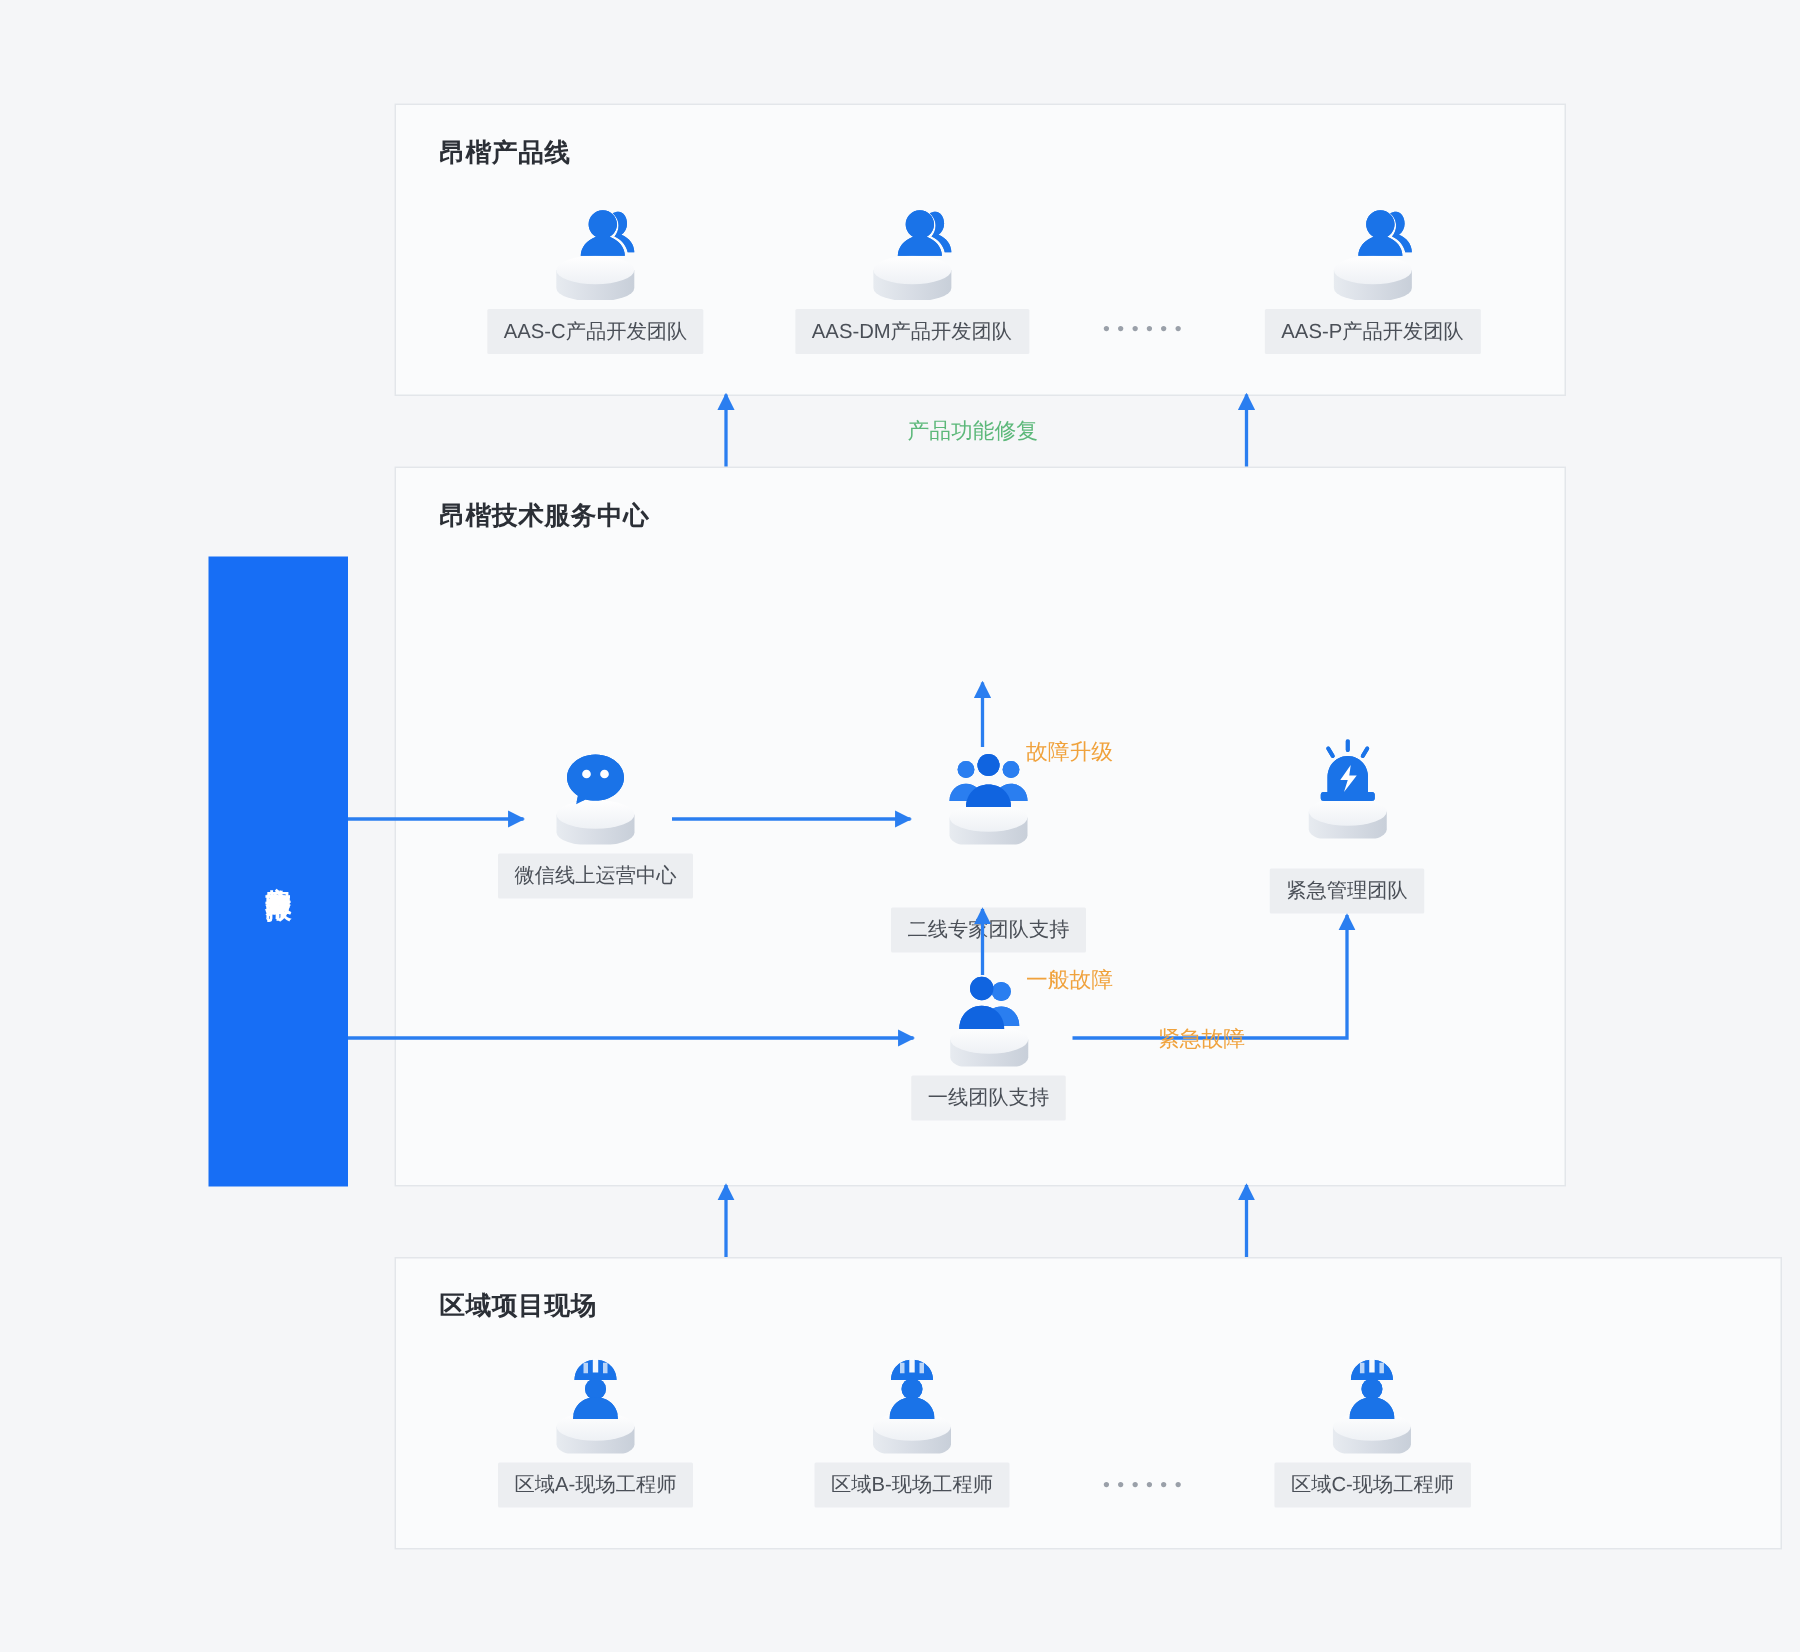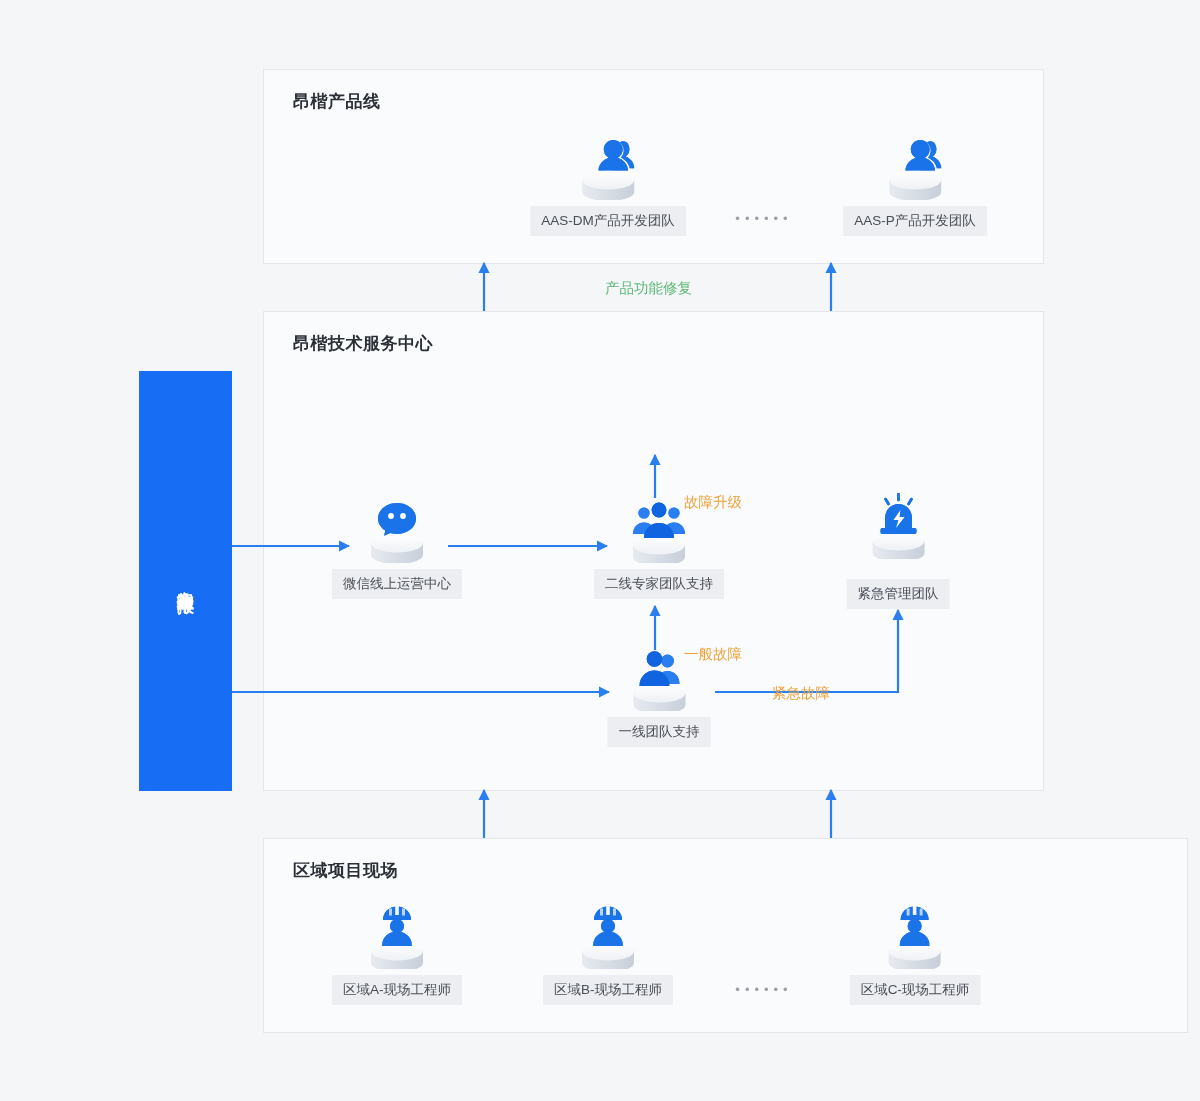--- a/index.html
+++ b/index.html
@@ -139,20 +139,36 @@
         <path d="M8 42 L8 54 A26 9 0 0 0 60 54 L60 42 Z" fill="url(#podSide)"></path>
         <ellipse cx="34" cy="42" rx="26" ry="9.5" fill="url(#podTop)"></ellipse>
       </g>
     </defs>
   </svg>
 
   <div class="panel" id="panel-product">
     <div class="panel-title">昂楷产品线</div>
   </div>
 
+  <div class="node" style="left:397px; top:134px;">
+    <div class="icon-wrap">
+      <svg width="72" height="66" viewBox="0 0 68 66">
+        <g transform="translate(18,4) scale(1.05)">
+          <path d="M20 2 c-5 0-9 4-9 9 0 3.4 1.9 6.4 4.7 7.9 C10 21 6 25.6 6 31 l28 0 c0-5.4-4-10-9.7-12.1 C27.1 17.4 29 14.4 29 11 29 6 25 2 20 2 Z" fill="#1a73e8"></path>
+          <path d="M30 3 c-1.4 0-2.7.4-3.8 1 2.3 1.9 3.8 4.7 3.8 7.9 0 2.6-1 5-2.6 6.8 4.4 2 7.6 5.7 8.4 10.1 l4.2 0 C40 23.7 36.7 19.5 31.8 17.6 34 16 35.4 13.5 35.4 10.6 35.4 6.4 33 3 30 3 Z" fill="#1a73e8" opacity=".92"></path>
+        </g>
+        <use href="#pedestal" x="0" y="4"></use>
+        <g transform="translate(18,4) scale(1.05)">
+          <path d="M20 2 c-5 0-9 4-9 9 0 3.4 1.9 6.4 4.7 7.9 C10 21 6 25.6 6 31 l28 0 c0-5.4-4-10-9.7-12.1 C27.1 17.4 29 14.4 29 11 29 6 25 2 20 2 Z" fill="#1a73e8"></path>
+          <path d="M30 3 c-1.4 0-2.7.4-3.8 1 2.3 1.9 3.8 4.7 3.8 7.9 0 2.6-1 5-2.6 6.8 4.4 2 7.6 5.7 8.4 10.1 l4.2 0 C40 23.7 36.7 19.5 31.8 17.6 34 16 35.4 13.5 35.4 10.6 35.4 6.4 33 3 30 3 Z" fill="#1a73e8" opacity=".92"></path>
+        </g>
+      </svg>
+    </div>
+    <div class="label">AAS-C产品开发团队</div>
+  </div>
 
   <div class="node" style="left:608px; top:134px;">
     <div class="icon-wrap">
       <svg width="72" height="66" viewBox="0 0 68 66">
         <g transform="translate(18,4) scale(1.05)">
           <path d="M20 2 c-5 0-9 4-9 9 0 3.4 1.9 6.4 4.7 7.9 C10 21 6 25.6 6 31 l28 0 c0-5.4-4-10-9.7-12.1 C27.1 17.4 29 14.4 29 11 29 6 25 2 20 2 Z" fill="#1a73e8"></path>
           <path d="M30 3 c-1.4 0-2.7.4-3.8 1 2.3 1.9 3.8 4.7 3.8 7.9 0 2.6-1 5-2.6 6.8 4.4 2 7.6 5.7 8.4 10.1 l4.2 0 C40 23.7 36.7 19.5 31.8 17.6 34 16 35.4 13.5 35.4 10.6 35.4 6.4 33 3 30 3 Z" fill="#1a73e8" opacity=".92"></path>
         </g>
         <use href="#pedestal" x="0" y="4"></use>
         <g transform="translate(18,4) scale(1.05)">
@@ -200,21 +216,21 @@
         <g>
           <path d="M34 6 c-10.5 0-19 6.9-19 15.4 0 4.9 2.9 9.3 7.3 12.1 l-1.2 5.6 6.2-3.1 c2.1.6 4.3.9 6.7.9 10.5 0 19-6.9 19-15.5 C53 12.9 44.5 6 34 6 Z" fill="#1a73e8"></path>
           <circle cx="28" cy="19" r="2.9" fill="#ffffff"></circle>
           <circle cx="40" cy="19" r="2.9" fill="#ffffff"></circle>
         </g>
       </svg>
     </div>
     <div class="label">微信线上运营中心</div>
   </div>
 
-  <div class="node" style="left:659px; top:497px;">
+  <div class="node" style="left:659px; top:497px;gap:36px;">
     <div class="icon-wrap">
       <svg width="72" height="66" viewBox="0 0 68 66">
         <g>
           <circle cx="19" cy="16" r="5.6" fill="#2a7ef0"></circle>
           <path d="M8 37 c0-7 5-11.5 11-11.5 s11 4.5 11 11.5 Z" fill="#2a7ef0"></path>
           <circle cx="49" cy="16" r="5.6" fill="#2a7ef0"></circle>
           <path d="M38 37 c0-7 5-11.5 11-11.5 s11 4.5 11 11.5 Z" fill="#2a7ef0"></path>
           <circle cx="34" cy="13" r="7.4" fill="#1064e0"></circle>
           <path d="M19 41 c0-9 6.6-15 15-15 s15 6 15 15 Z" fill="#1064e0"></path>
         </g>

